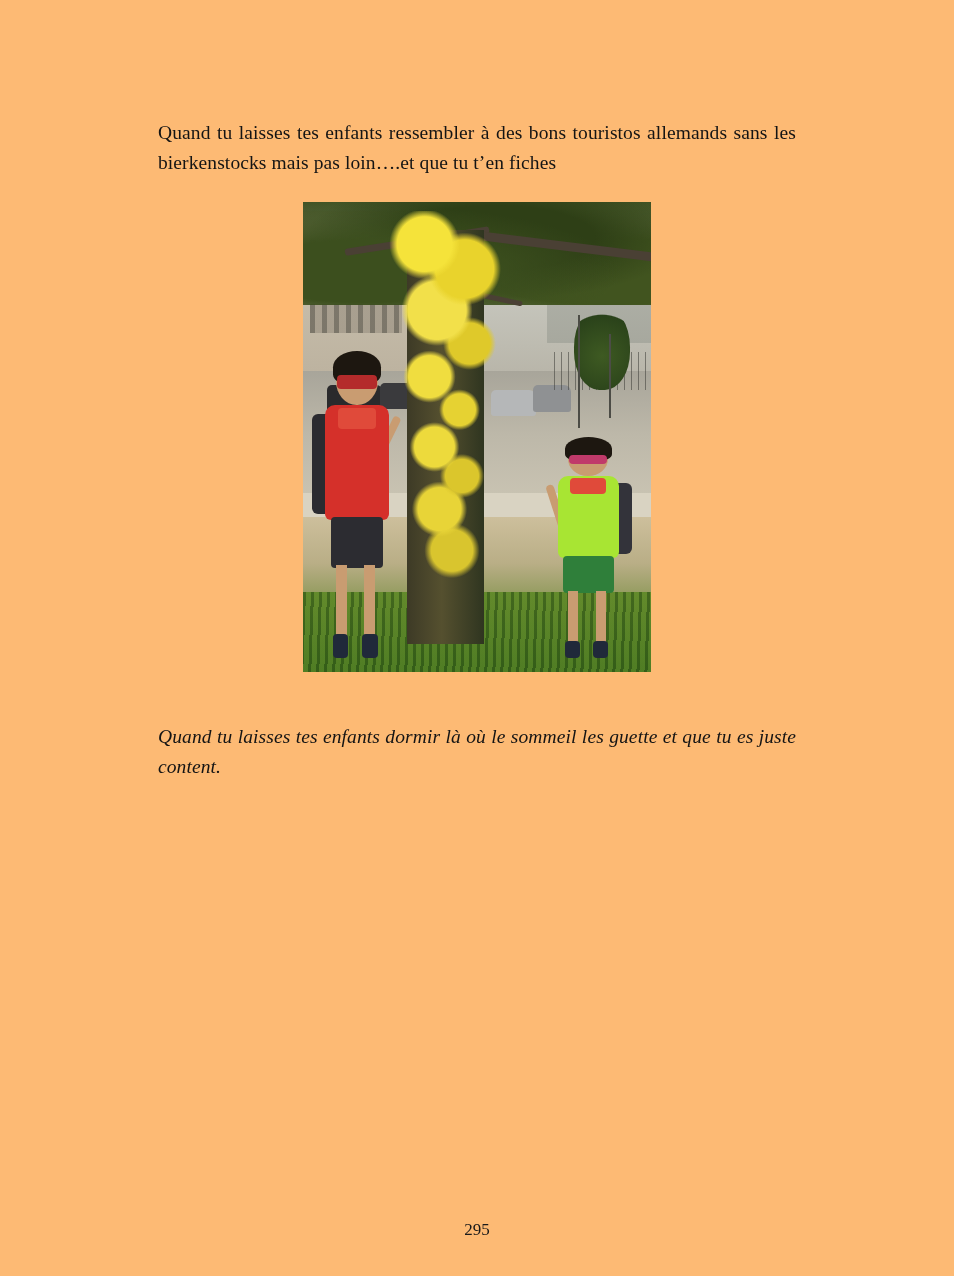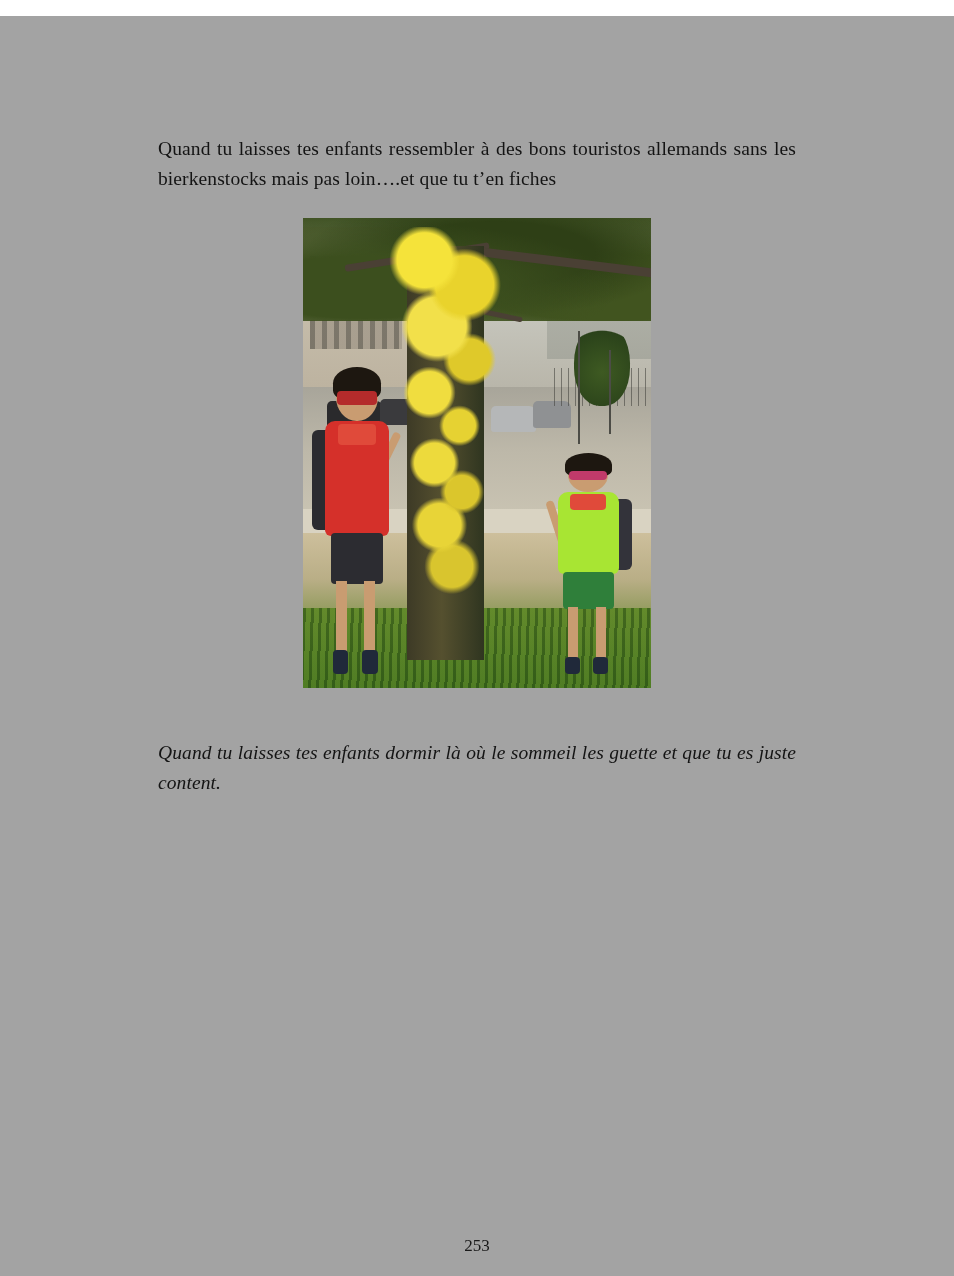--- a/index.html
+++ b/index.html
@@ -11,22 +11,21 @@
     width: 954px;
     height: 1276px;
     position: relative;
     font-family: "Liberation Serif", serif;
     color: #1a1a1a;
     overflow: hidden;
   }
   .page {
     position: absolute;
     inset: 0;
-    background: #a3a3a3;
-    margin-top: 16px;
+    background: #fdba74;
   }
   .content {
     position: absolute;
     left: 158px;
     top: 118px;
     width: 638px;
   }
   .para {
     font-size: 19.5px;
     line-height: 30px;
@@ -355,15 +354,15 @@
           <div class="k-hair"></div>
           <div class="k-glasses"></div>
         </div>
       </div>
     </div>
 
     <p class="para para-2" style="margin-top:50px;font-style:italic;">Quand tu laisses tes enfants dormir là où le sommeil les guette et que tu es juste content.</p>
 
   </div>
 
-  <div class="page-number">253</div>
+  <div class="page-number">295</div>
 
 </div>
 
 </body></html>

